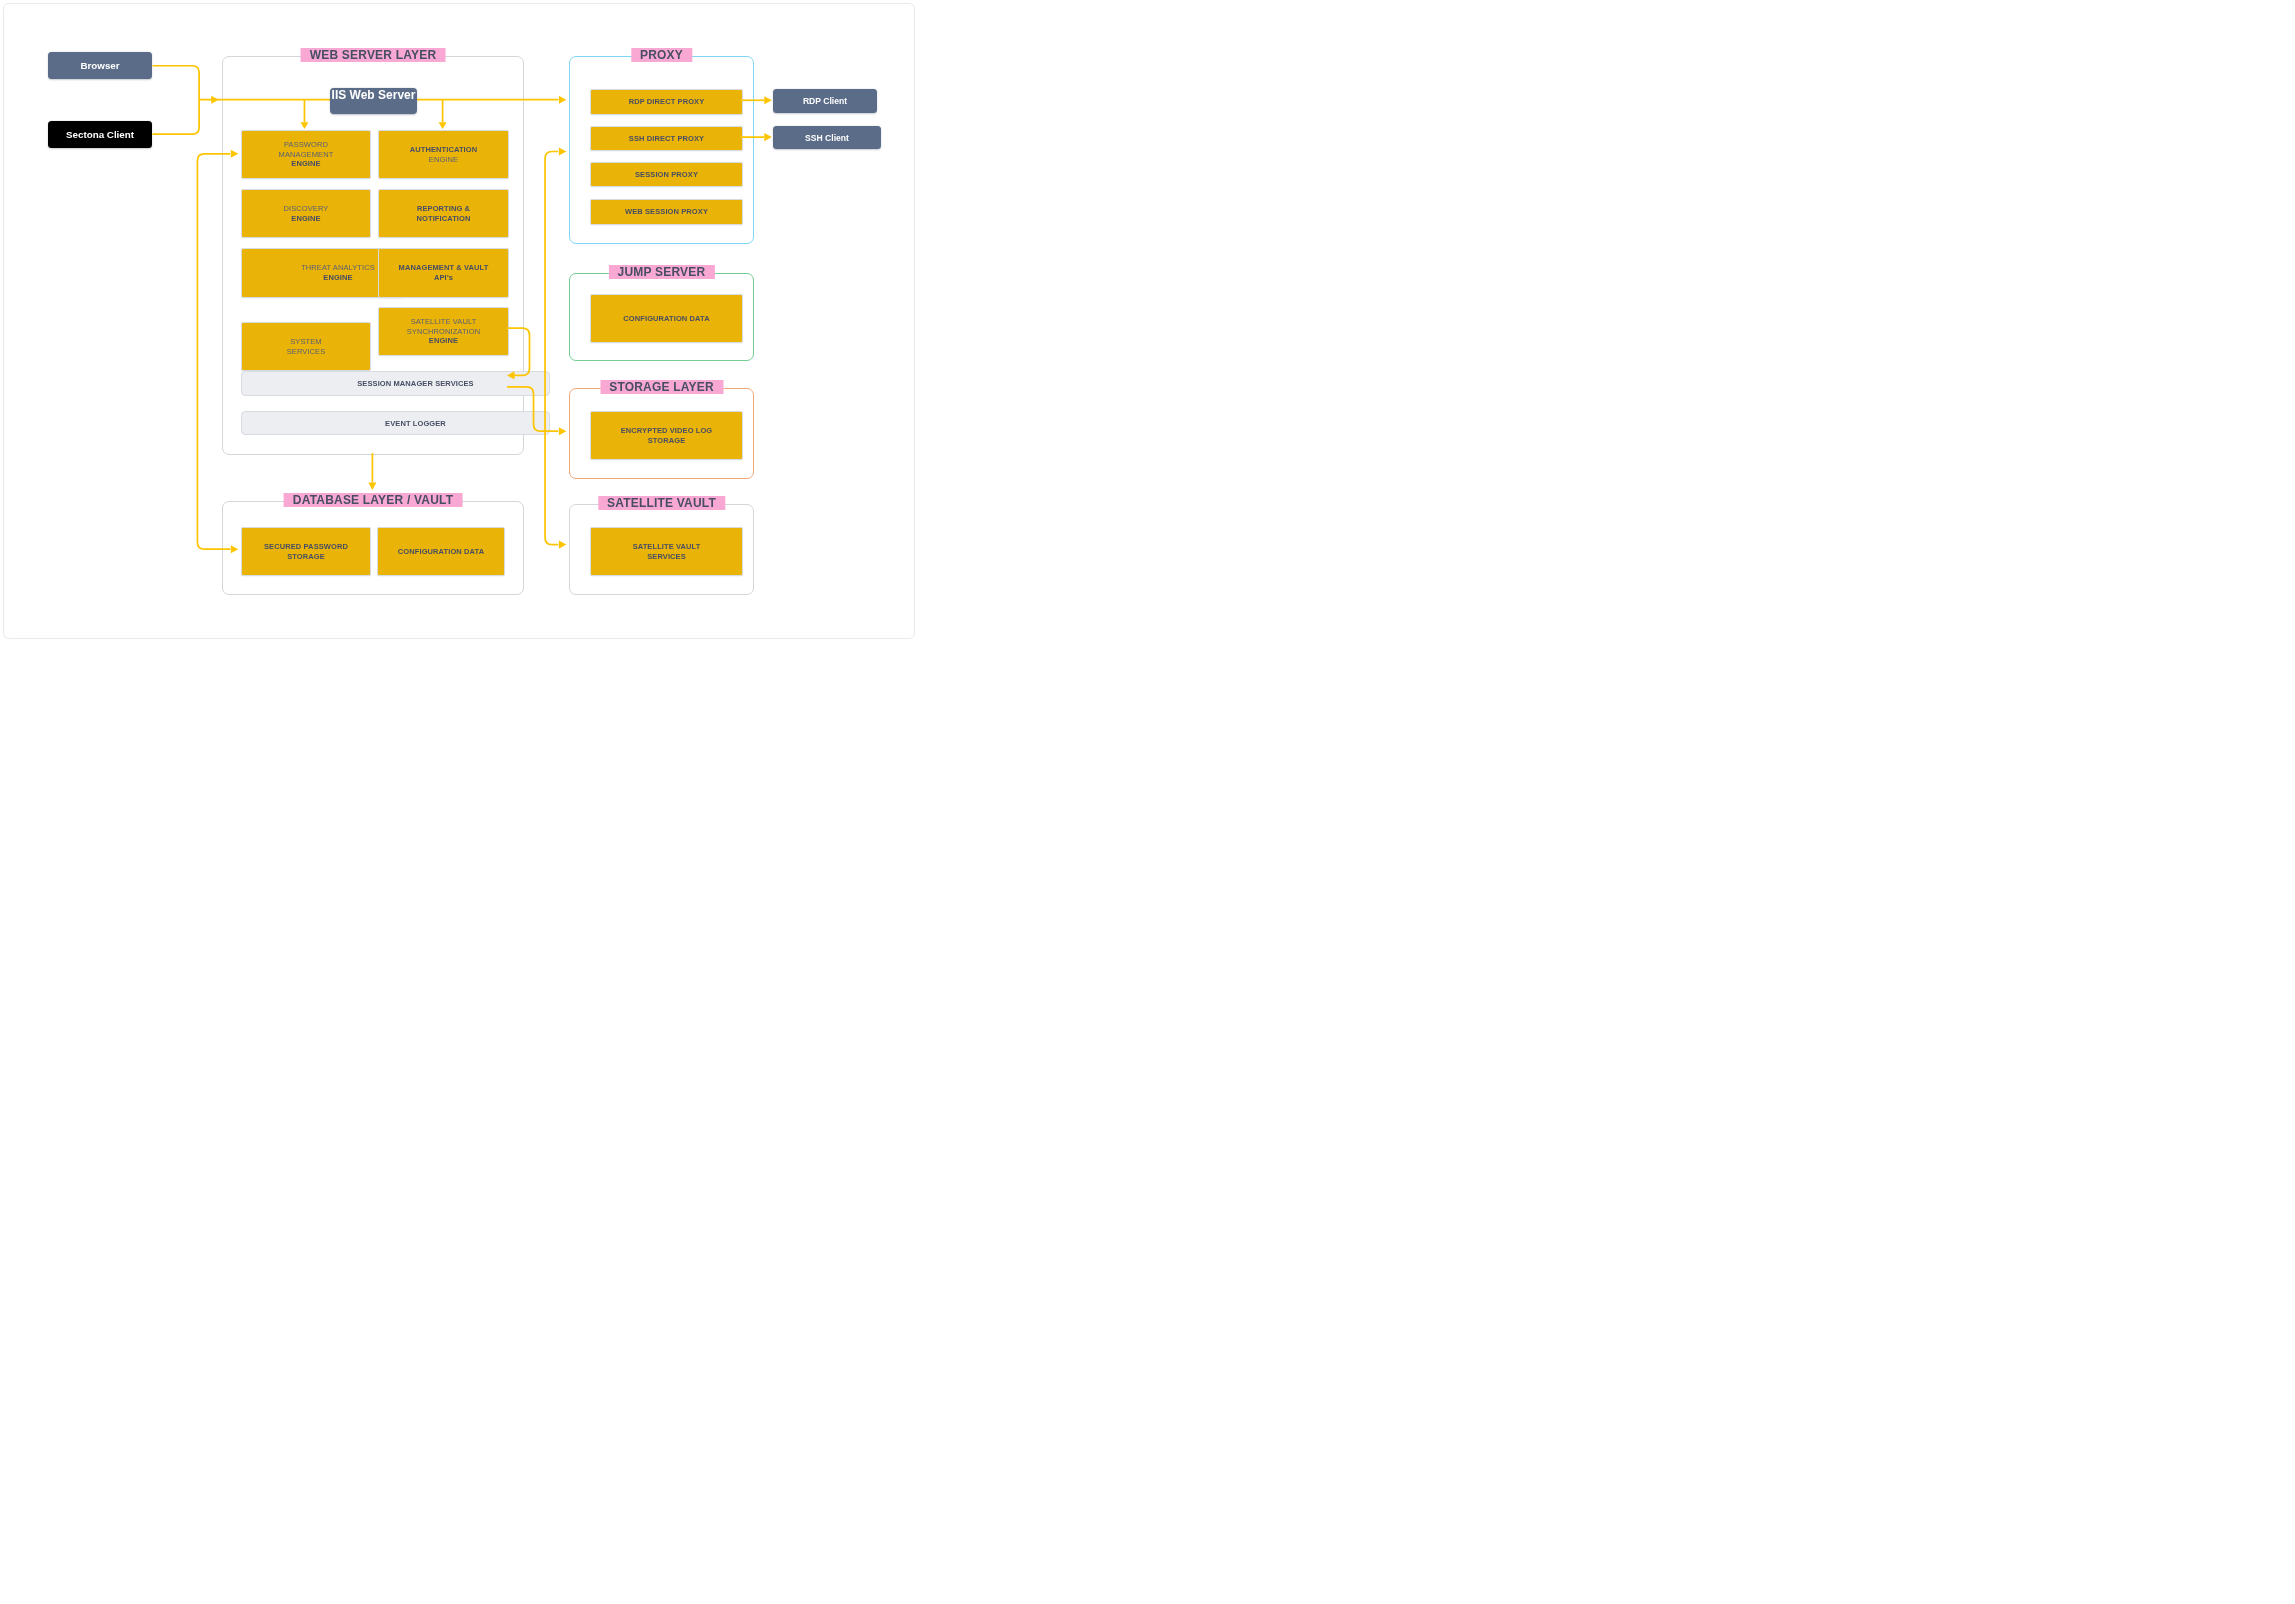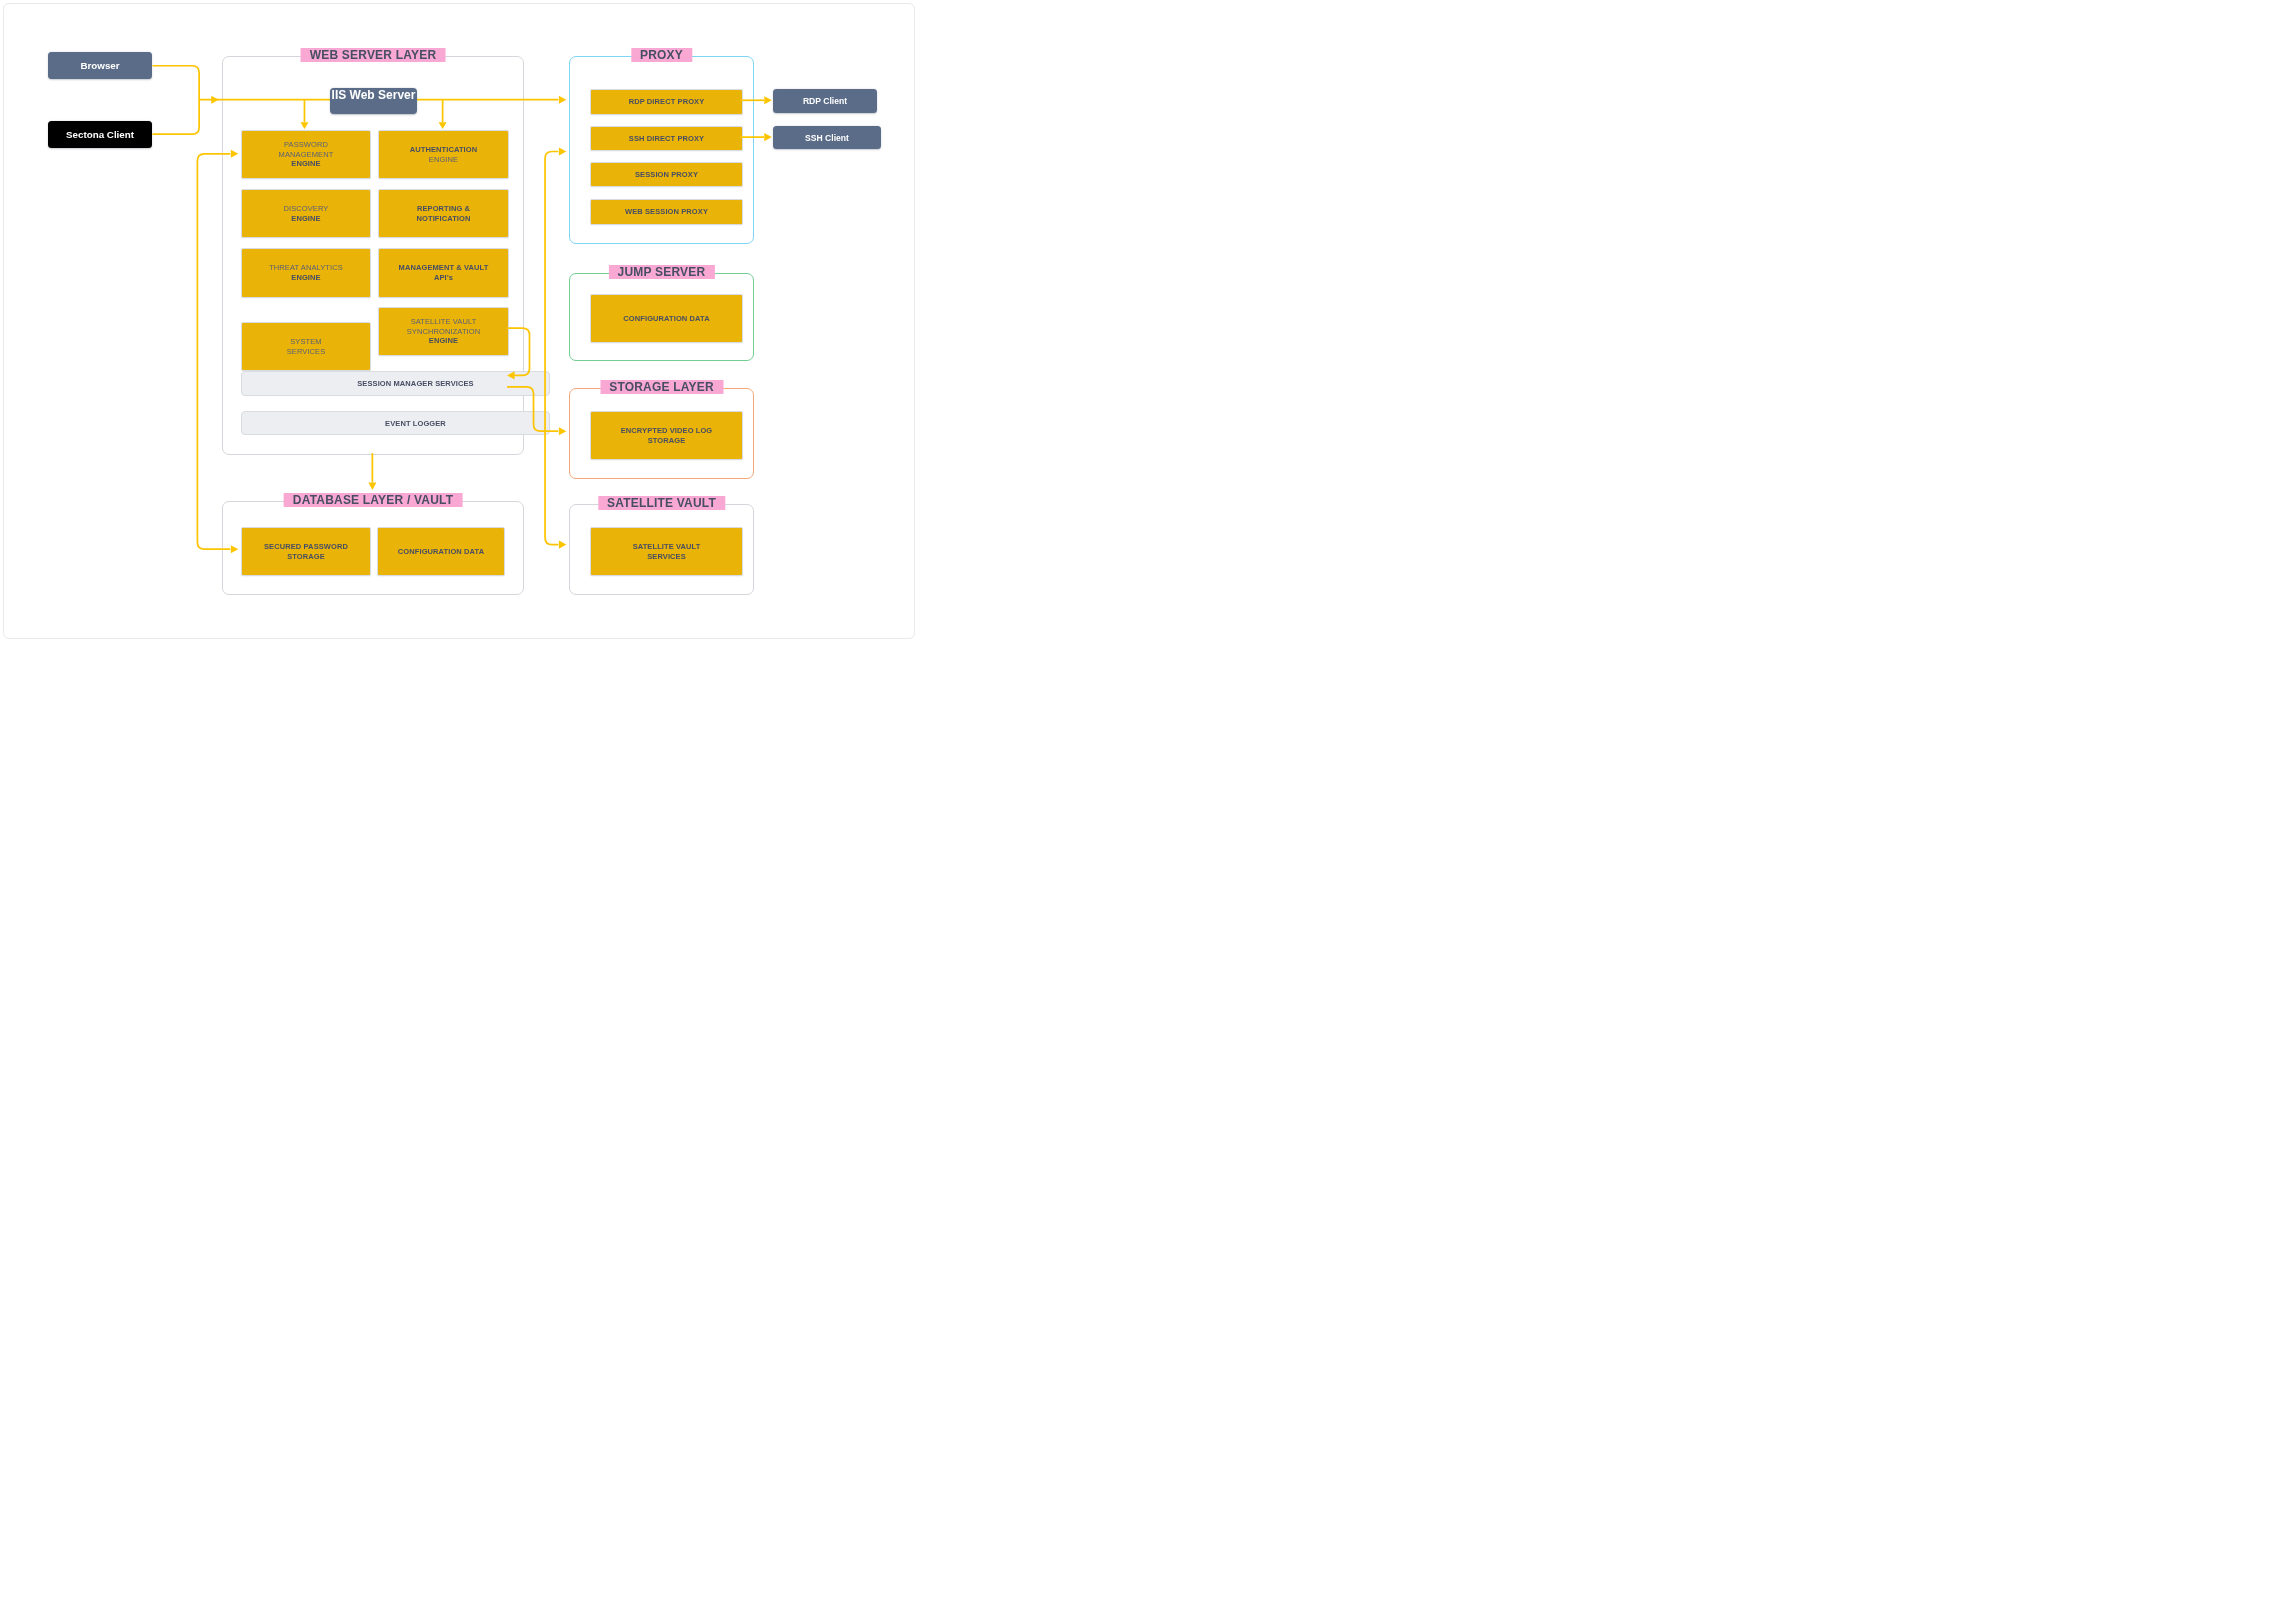--- a/index.html
+++ b/index.html
@@ -72,21 +72,21 @@
     <span class="ln">ENGINE</span>
   </div>
   <div class="box" style="left:241px;top:189px;width:128px;height:47px;">
     <span class="ln">DISCOVERY</span>
     <span class="ln b">ENGINE</span>
   </div>
   <div class="box" style="left:378px;top:189px;width:129px;height:47px;">
     <span class="ln b">REPORTING &amp;</span>
     <span class="ln b">NOTIFICATION</span>
   </div>
-  <div class="box" style="left:241px;top:248px;width:128px;height:48px;">
+  <div class="box" style="left:241px;top:248px;width:128px;height:48px;padding-left:32px;">
     <span class="ln">THREAT ANALYTICS</span>
     <span class="ln b">ENGINE</span>
   </div>
   <div class="box" style="left:378px;top:248px;width:129px;height:48px;">
     <span class="ln b">MANAGEMENT &amp; VAULT</span>
     <span class="ln b">API’s</span>
   </div>
   <div class="box" style="left:241px;top:322px;width:128px;height:47px;">
     <span class="ln">SYSTEM</span>
     <span class="ln">SERVICES</span>

